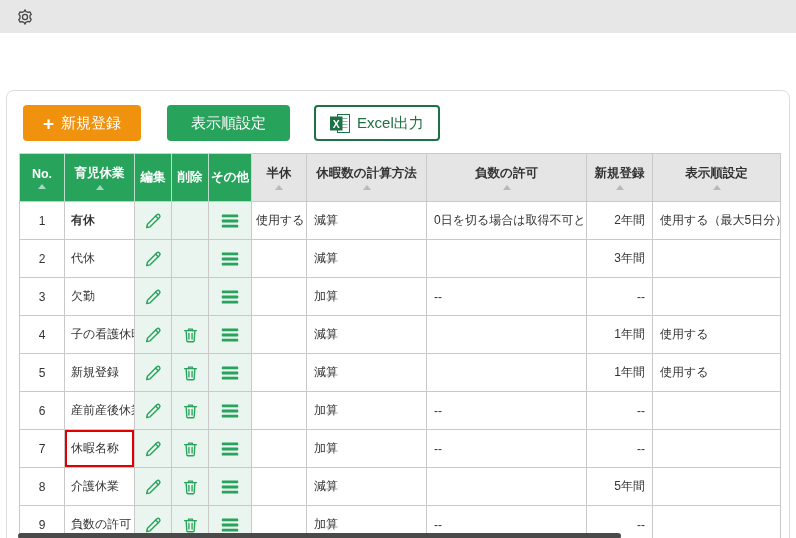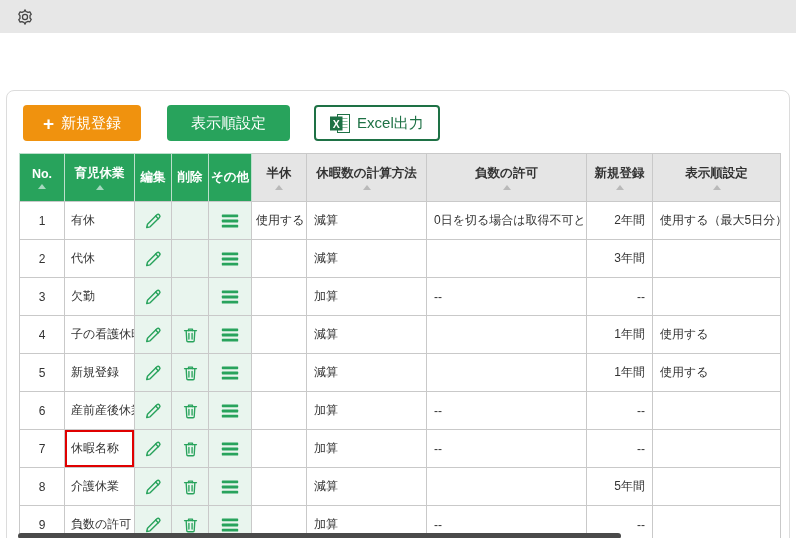--- a/index.html
+++ b/index.html
@@ -38,21 +38,21 @@
     border-right:4px solid transparent; border-bottom:5px solid #b9b9b9; }
   .th-green .sort-arrow { border-bottom-color:#a6d8bf; }
 
   .w-no{width:45px} .w-name{width:70px} .w-edit{width:37px} .w-delete{width:37px}
   .w-other{width:43px} .w-half{width:55px} .w-calc{width:120px}
   .w-negative{width:160px} .w-period{width:66px} .w-hourly{width:128px}
 
   tbody td { height:38px; padding:0 7px; background:#fff; }
   td.cell-no { text-align:center; padding:0 4px; }
   td.cell-name { padding:0 6px; position:relative; }
-  td.cell-name.bold-name { font-weight:normal; }
+  td.cell-name.bold-name { font-weight:bold; }
   td.cell-edit, td.cell-delete, td.cell-other { background:#e9f5ee; text-align:center; padding:0; }
   td.cell-half { padding:0 4px; }
   td.cell-period { text-align:right;margin-top:45px; }
 
   .icon-btn { background:transparent; border:none; cursor:pointer; padding:2px;
     display:inline-flex; align-items:center; justify-content:center; vertical-align:middle; }
 
   .red-box { position:absolute; left:-1px; top:-1px; right:-1px; bottom:-1px;
     border:3px solid #e00000; pointer-events:none; }
 

